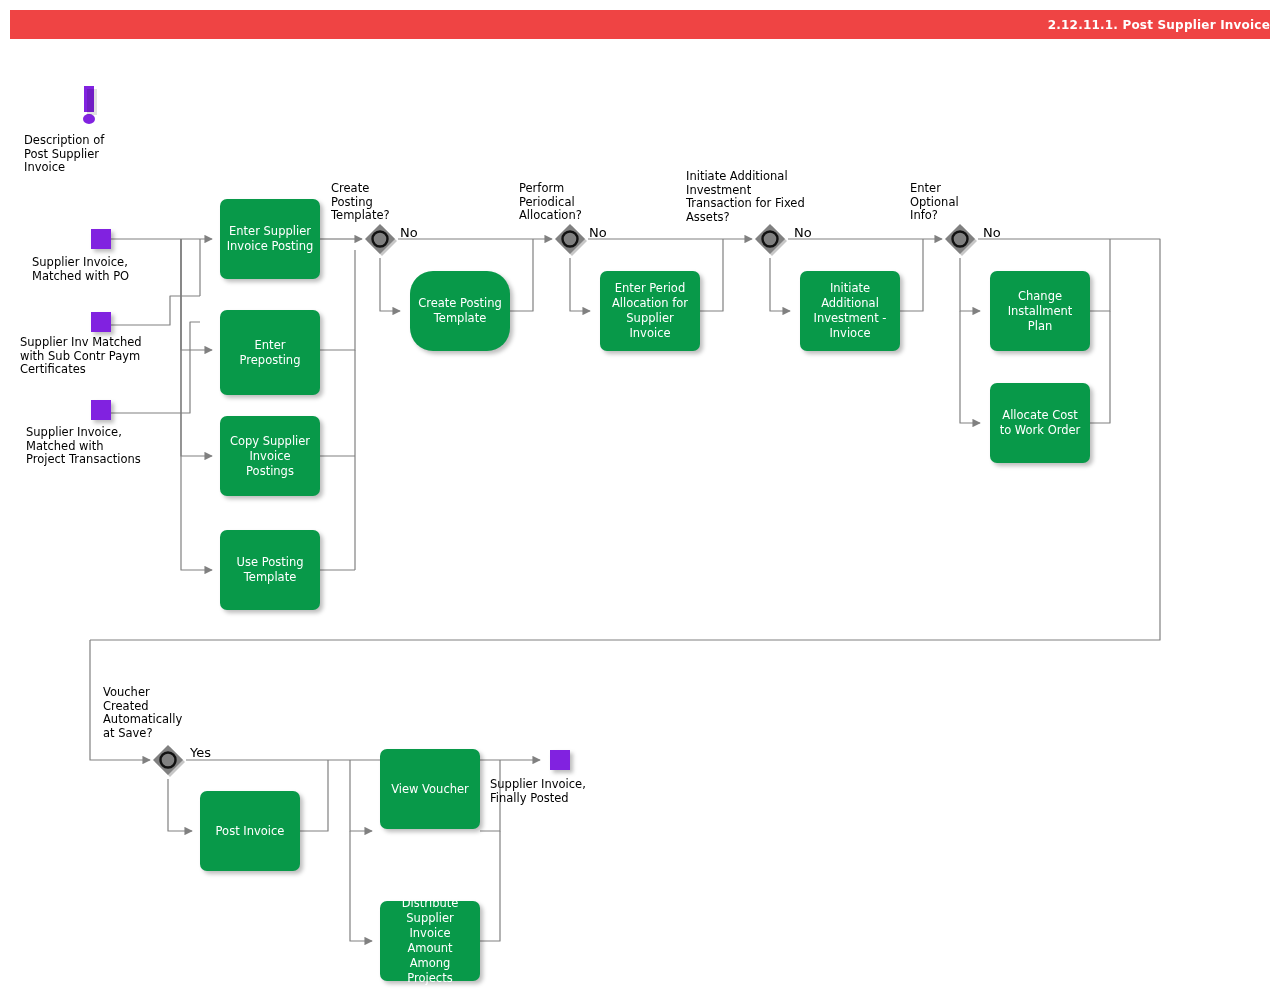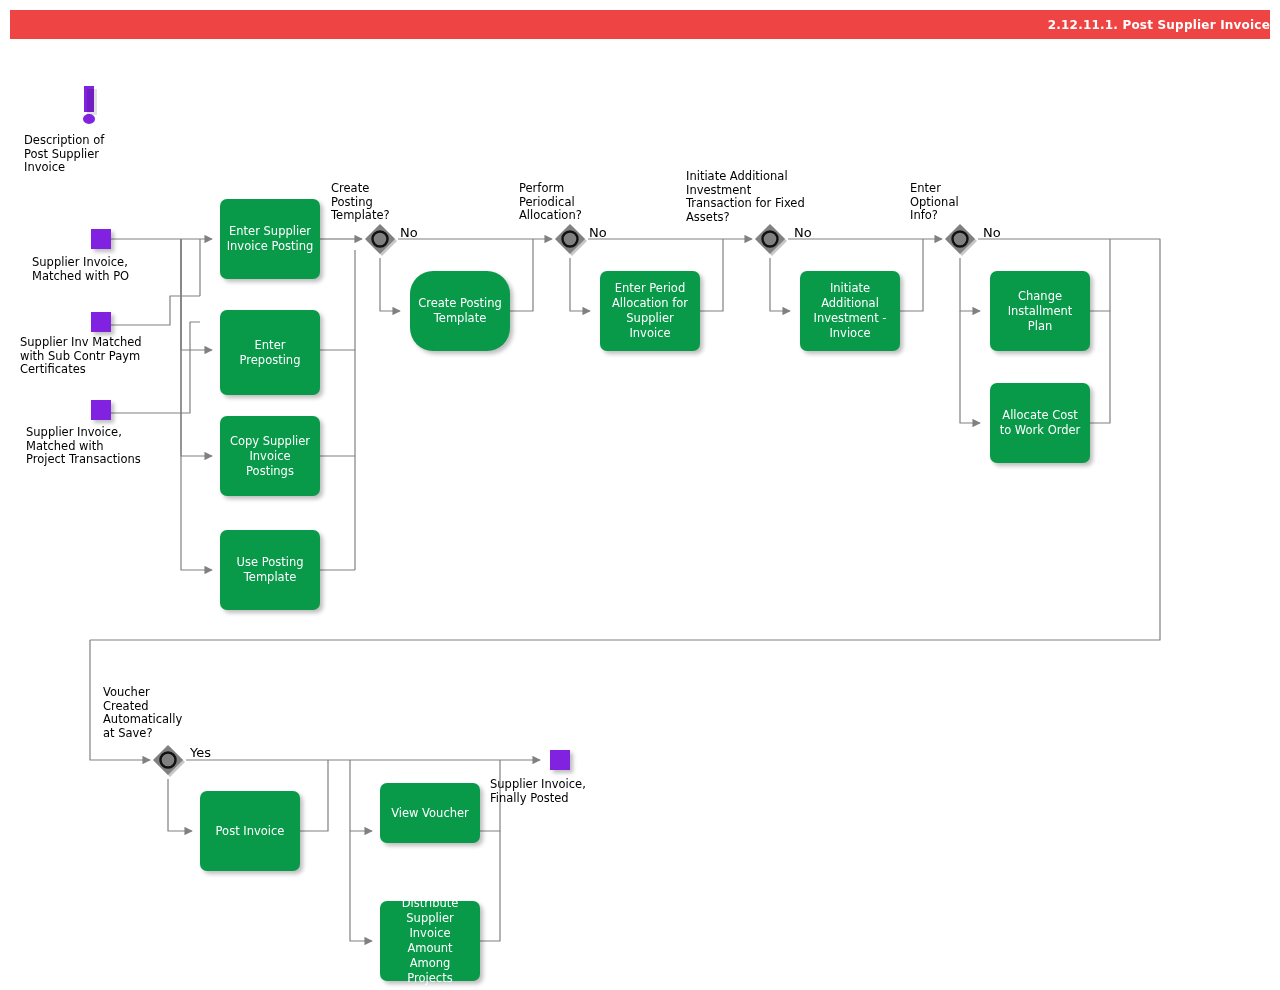--- a/index.html
+++ b/index.html
@@ -242,21 +242,21 @@
 
   <div class="proc" style="left:990px; top:383px; width:100px; height:80px;">
     <span>Allocate Cost to
 Work Order</span>
   </div>
 
   <div class="proc" style="left:200px; top:791px; width:100px; height:80px;">
     <span>Post Invoice</span>
   </div>
 
-  <div class="proc" style="left:380px; top:783px; width:100px; height:60px;justify-content:center;">
+  <div class="proc" style="left:380px; top:749px; width:100px; height:80px;justify-content:center;">
     <span>View Voucher</span>
   </div>
 
   <div class="proc" style="left:380px; top:901px; width:100px; height:80px;">
     <span>Distribute
 Supplier Invoice
 Amount Among
 Projects</span>
   </div>
 

